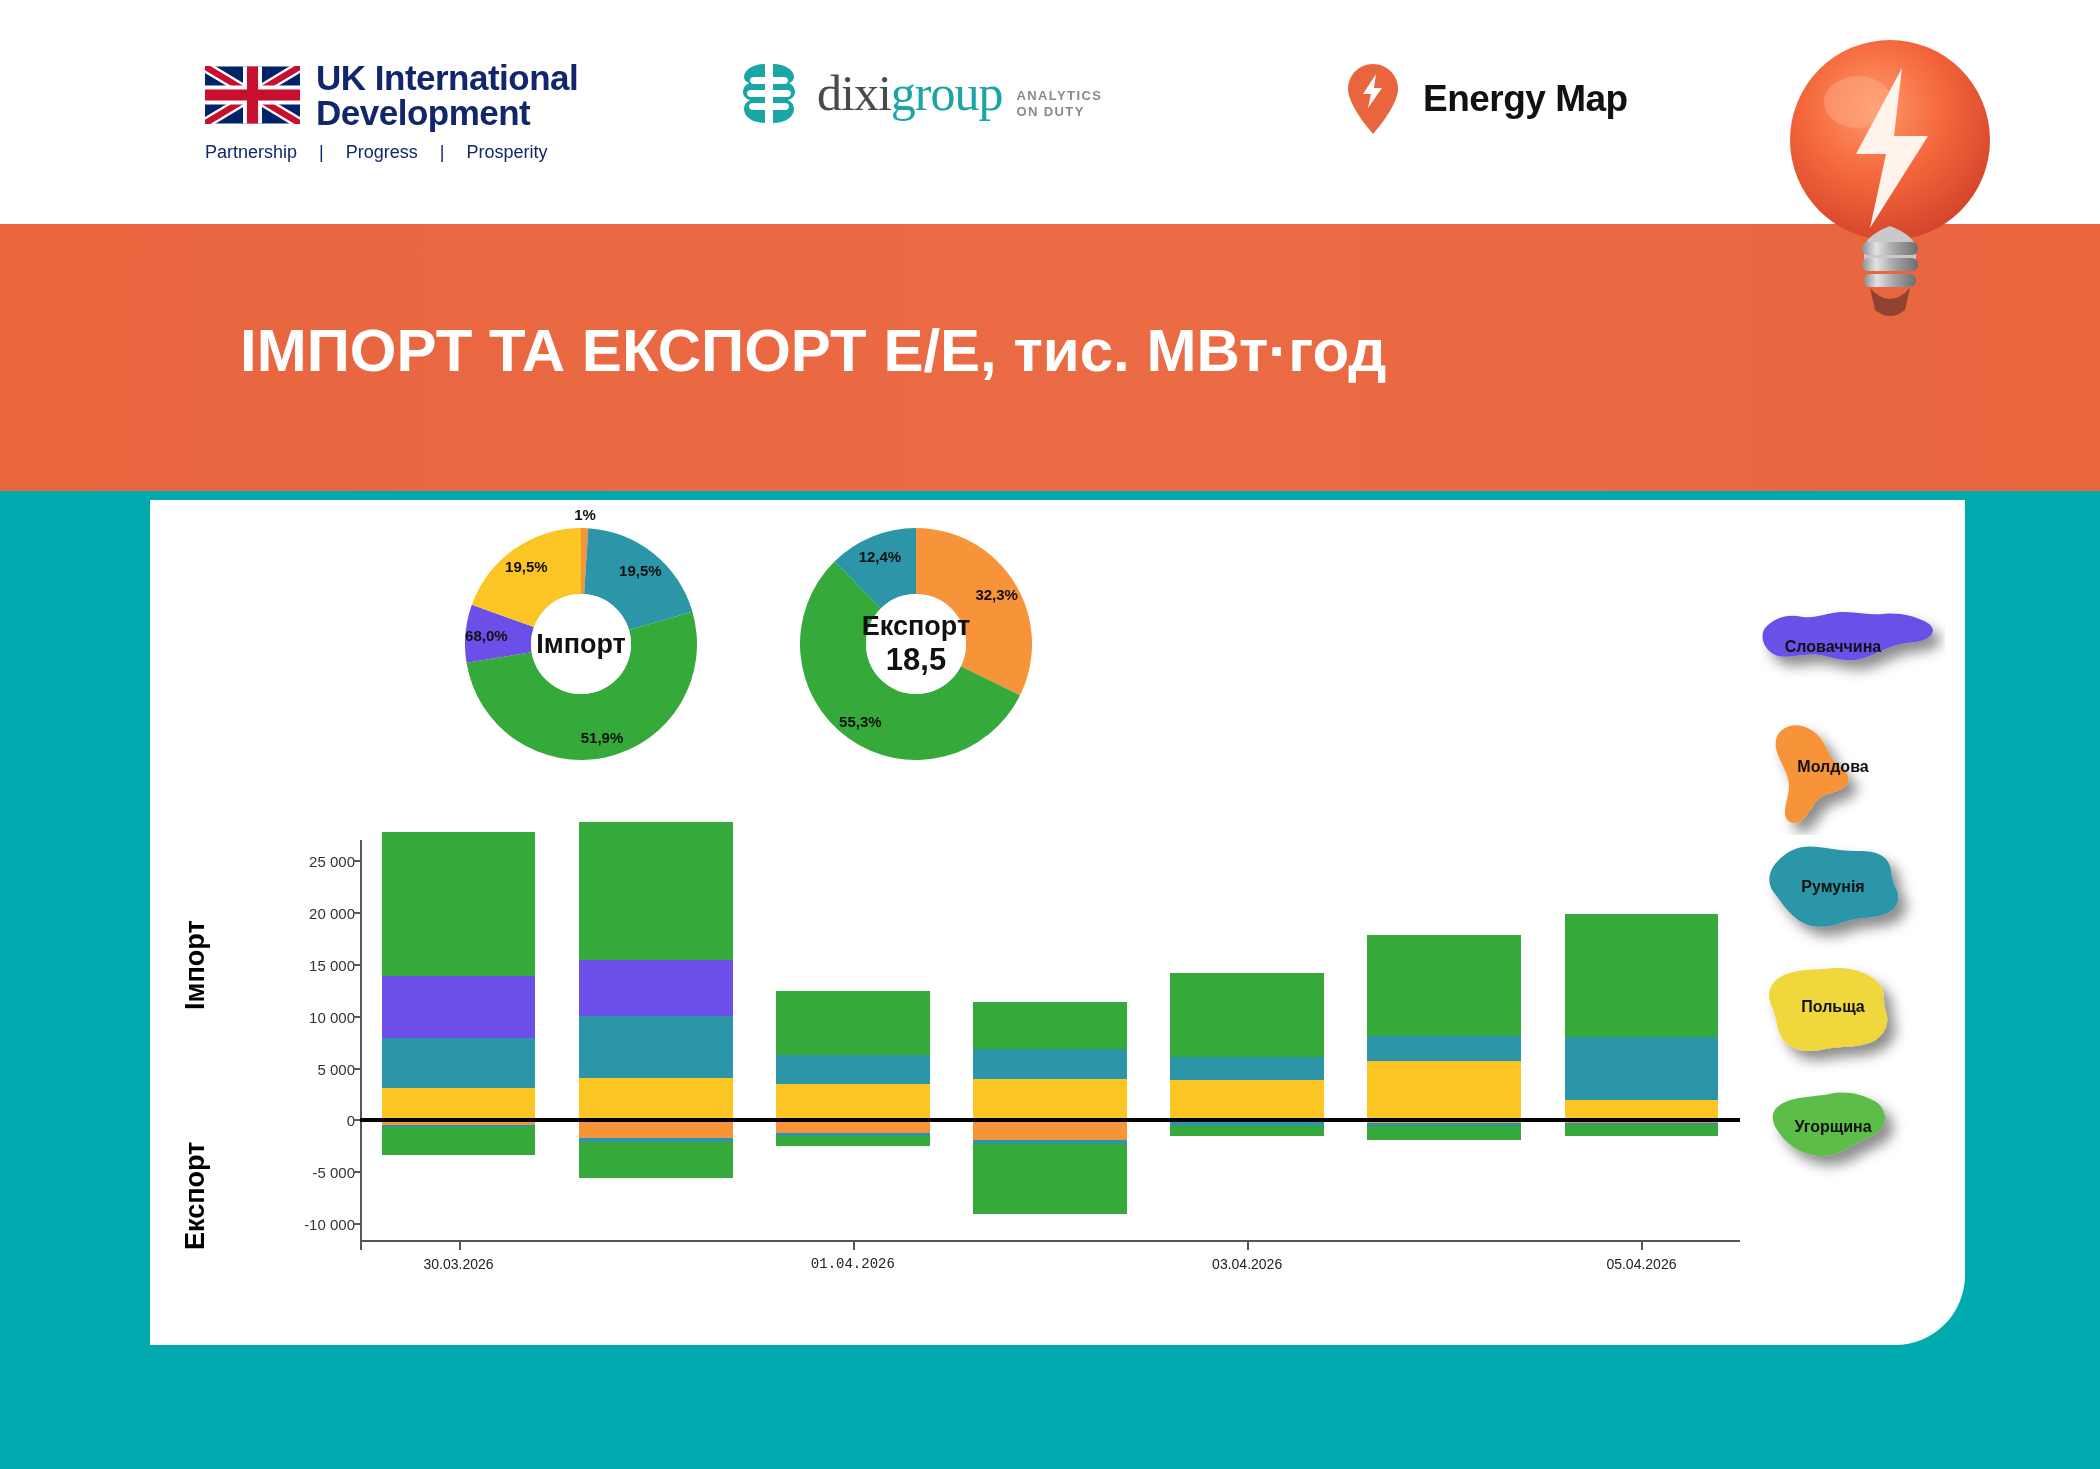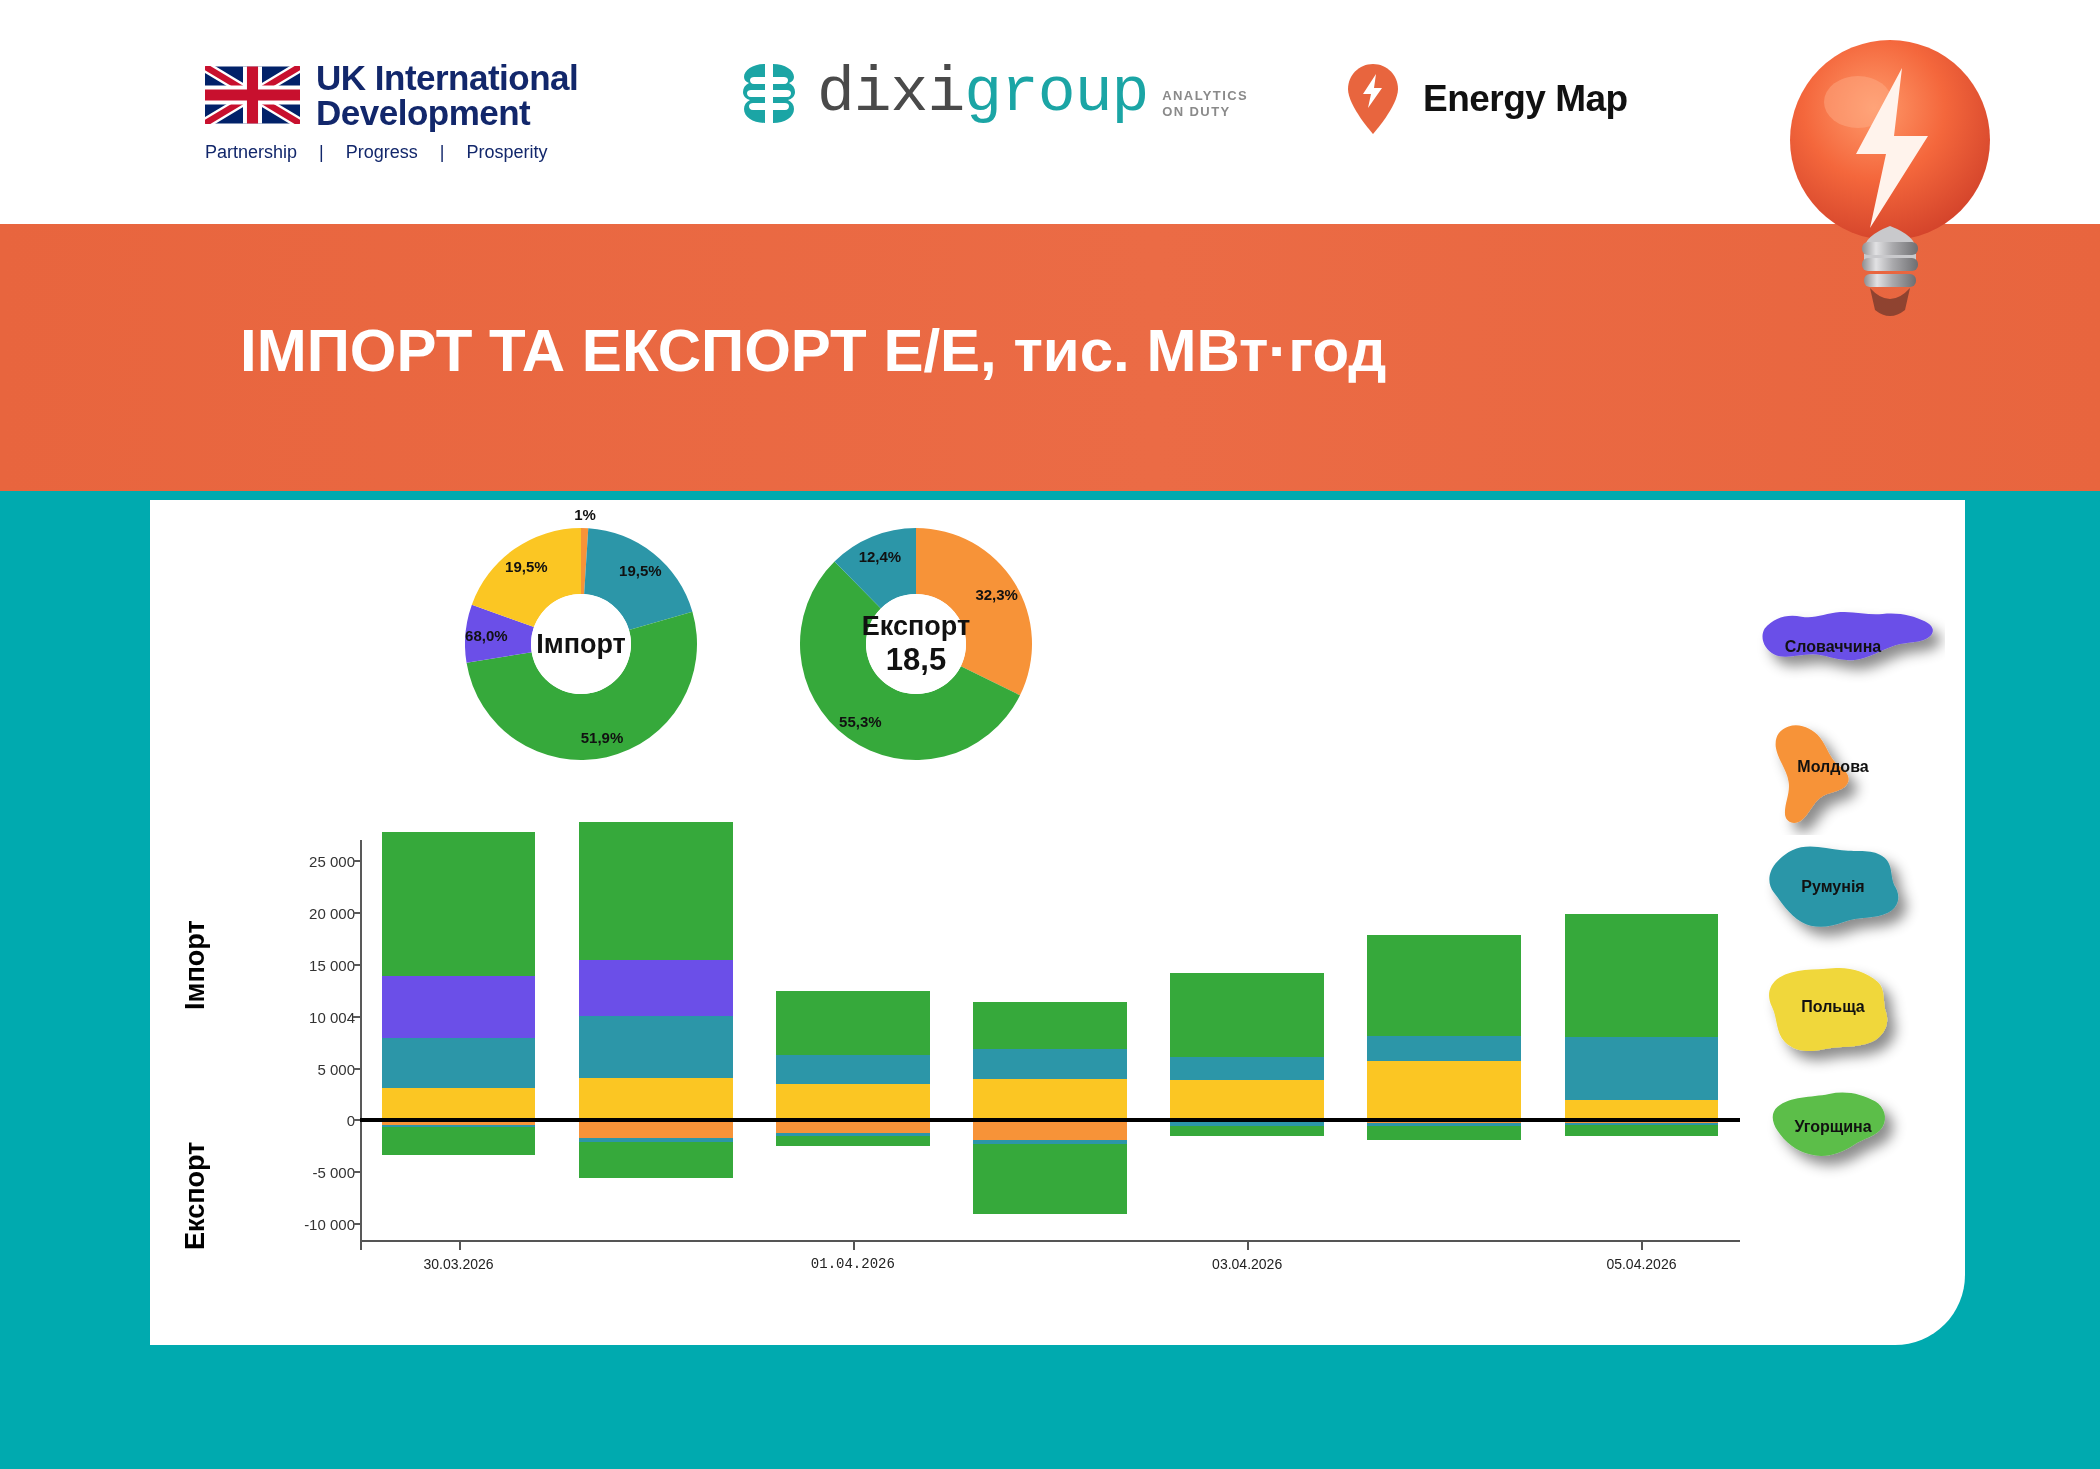--- a/index.html
+++ b/index.html
@@ -15,21 +15,21 @@
   .uk-row { display:flex; align-items:flex-start; gap:16px; }
   .uk-flag { width:95px; height:58px; position:relative; overflow:hidden; flex:none; margin-top:6px; }
   .uk-words { display:flex; flex-direction:column; line-height:1.0; }
   .uk-words .l1 { font-size:35px; font-weight:700; color:#12276B; letter-spacing:-0.5px; }
   .uk-words .l2 { font-size:35px; font-weight:700; color:#12276B; letter-spacing:-0.5px; }
   .uk-tag { margin-top:12px; margin-left:0px; display:flex; gap:0px; font-size:18px; color:#12276B; font-weight:400; }
   .uk-tag span.sep { color:#12276B; padding:0 22px; }
 
   .dixi { position:absolute; left:735px; top:60px; display:flex; align-items:center; gap:14px; }
   .dixi-mark { width:68px; height:66px; flex:none; }
-  .dixi-text { font-family:Liberation Mono, monospace; font-size:63px; line-height:1; letter-spacing:-1px; }
+  .dixi-text { font-family:Liberation Serif, serif; font-size:50px; line-height:1; letter-spacing:-1px; }
   .dixi-text .a { color:#4A4A4A; }
   .dixi-text .b { color:#1BA5A5; }
   .dixi-sub { font-size:13px; color:#8A8A8A; line-height:1.25; letter-spacing:1.4px; align-self:flex-start; margin-top:28px; font-weight:600; }
 
   .emap { position:absolute; left:1345px; top:62px; display:flex; align-items:center; gap:22px; }
   .emap-pin { width:56px; height:74px; flex:none; }
   .emap-text { font-size:37px; font-weight:700; color:#111; letter-spacing:-0.5px; }
 
   .bulb { position:absolute; left:1770px; top:20px; width:240px; height:330px; }
 
@@ -222,21 +222,21 @@
   <div class="ax-title" style="left:-70px; top:0px; height:190px;">Імпорт</div>
   <div class="ax-title" style="left:-70px; top:230px; height:200px;">Експорт</div>
   <div class="yaxis-line"></div>
   <div id="yticks">
       <div class="ytick" style="top: 41.4458px; right: 1385px; width: 100px;">25 000</div>
       <div class="ytickmark" style="left: 103px; top: 40.4458px;"></div>
       <div class="ytick" style="top: 93.253px; right: 1385px; width: 100px;">20 000</div>
       <div class="ytickmark" style="left: 103px; top: 92.253px;"></div>
       <div class="ytick" style="top: 145.06px; right: 1385px; width: 100px;">15 000</div>
       <div class="ytickmark" style="left: 103px; top: 144.06px;"></div>
-      <div class="ytick" style="top: 196.867px; right: 1385px; width: 100px;">10 004</div>
+      <div class="ytick" style="top: 196.867px; right: 1385px; width: 100px;">10 000</div>
       <div class="ytickmark" style="left: 103px; top: 195.867px;"></div>
       <div class="ytick" style="top: 248.675px; right: 1385px; width: 100px;">5 000</div>
       <div class="ytickmark" style="left: 103px; top: 247.675px;"></div>
       <div class="ytick" style="top: 300.482px; right: 1385px; width: 100px;">0</div>
       <div class="ytickmark" style="left: 103px; top: 299.482px;"></div>
       <div class="ytick" style="top: 352.289px; right: 1385px; width: 100px;">-5 000</div>
       <div class="ytickmark" style="left: 103px; top: 351.289px;"></div>
       <div class="ytick" style="top: 404.096px; right: 1385px; width: 100px;">-10 000</div>
       <div class="ytickmark" style="left: 103px; top: 403.096px;"></div>
     </div>

